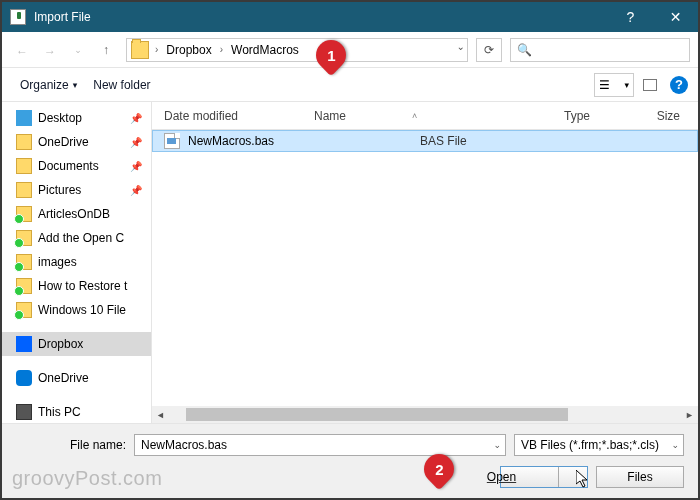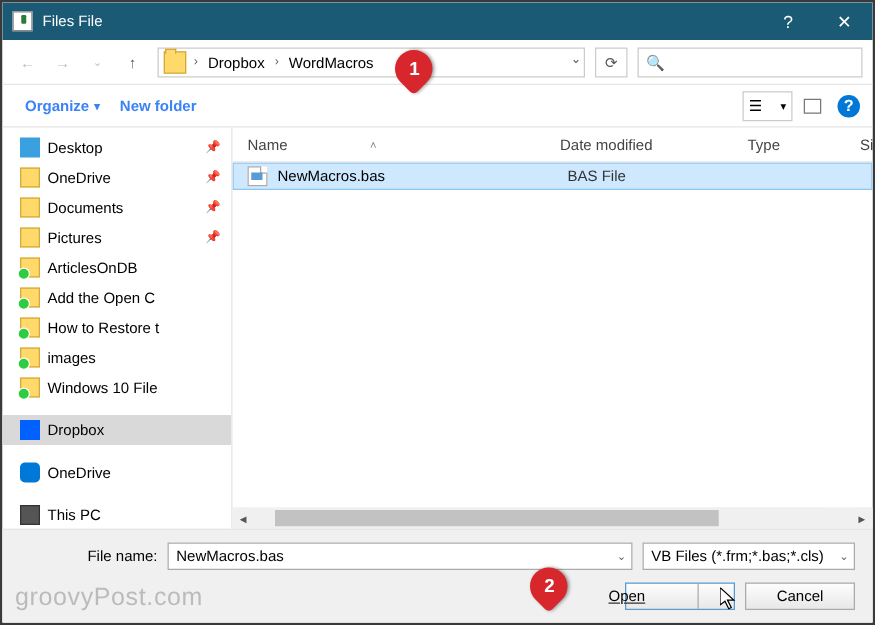--- a/index.html
+++ b/index.html
@@ -16,27 +16,27 @@
   .navbtn.disabled { color:#bbb; }
   .breadcrumb { flex:1; height:24px; border:1px solid #ccc; display:flex; align-items:center; padding:0 2px; margin:0 4px; background:#fff; position:relative;}
   .bc-icon { width:18px; height:18px; background:#ffd96a; border:1px solid #d4a83c; margin:0 2px; position:relative;}
   .bc-icon:before{content:"";position:absolute;left:0;top:-3px;width:7px;height:3px;background:#ffd96a;border:1px solid #d4a83c;border-bottom:none;}
   .bc-sep { color:#666; padding:0 4px; font-size:10px;}
   .bc-seg { padding:0 4px; }
   .bc-drop { position:absolute; right:2px; top:2px; font-size:10px; color:#555;}
   .refresh { width:26px; height:24px; border:1px solid #ccc; display:flex; align-items:center; justify-content:center; color:#555; margin-right:4px;}
   .search { width:180px; height:24px; border:1px solid #ccc; padding:0 6px; color:#888; display:flex; align-items:center;}
   .toolbar { height:34px; display:flex; align-items:center; padding:0 10px; border-bottom:1px solid #e5e5e5;}
-  .toolbar .tbtn { color:#3b82f6; padding:4px 8px; display:flex; align-items:center; gap:4px;font-weight:bold;}
+  .toolbar .tbtn { color:#0f172a; padding:4px 8px; display:flex; align-items:center; gap:4px;}
   .toolbar .spacer { flex:1;}
   .toolbar .ibtn { width:28px; height:24px; display:flex; align-items:center; justify-content:center; margin-left:2px; border:1px solid transparent;}
   .toolbar .ibtn.grp { border:1px solid #ccc; width:40px; justify-content:space-between; padding:0 4px;}
   .help { width:18px; height:18px; border-radius:50%; background:#0078d7; color:#fff; display:flex; align-items:center; justify-content:center; font-weight:bold; font-size:13px; margin-left:6px;}
   .body { flex:1; display:flex; min-height:0;}
-  .tree { width:184px; border-right:1px solid #e5e5e5; overflow:hidden; padding-top:4px;}
+  .tree { width:150px; border-right:1px solid #e5e5e5; overflow:hidden; padding-top:4px;}
   .tree-item { height:24px; display:flex; align-items:center; padding:0 6px 0 14px; gap:6px; white-space:nowrap; overflow:hidden;}
   .tree-item.sel { background:#d9d9d9;}
   .tree-sep { height:10px;}
   .pin { color:#aaa; font-size:10px; margin-left:auto; padding-right:2px;}
   .ticon { width:16px; height:16px; flex:0 0 16px; position:relative;}
   .ticon.folder { background:#ffd96a; border:1px solid #d4a83c;}
   .ticon.folder.green:after{content:"";position:absolute;left:-3px;bottom:-3px;width:8px;height:8px;border-radius:50%;background:#2ecc40;border:1px solid #fff;}
   .ticon.desktop { background:#3aa0e0;}
   .ticon.dropbox { background:#0061ff;}
   .ticon.onedrive { background:#0078d7; border-radius:4px;}
@@ -81,21 +81,21 @@
   .cursor { position:absolute; left:574px; top:468px; pointer-events:none;}
 </style>
 </head>
 <body>
 
 <div class="outer">
 <div class="dialog">
 
   <div class="titlebar">
     <div class="icon"></div>
-    <div class="title">Files File</div>
+    <div class="title">Import File</div>
     <div class="ctrl">?</div>
     <div class="ctrl">✕</div>
   </div>
 
   <div class="navrow">
     <div class="navbtn disabled">←</div>
     <div class="navbtn disabled">→</div>
     <div class="navbtn disabled" style="font-size:9px;">⌄</div>
     <div class="navbtn">↑</div>
     <div class="breadcrumb">
@@ -154,25 +154,25 @@
       <div class="tree-item">
             <div class="ticon folder green"></div>
             <span>ArticlesOnDB</span>
           </div>
       <div class="tree-item">
             <div class="ticon folder green"></div>
             <span>Add the Open C</span>
           </div>
       <div class="tree-item">
             <div class="ticon folder green"></div>
+            <span>images</span>
+          </div>
+      <div class="tree-item">
+            <div class="ticon folder green"></div>
             <span>How to Restore t</span>
-          </div>
-      <div class="tree-item">
-            <div class="ticon folder green"></div>
-            <span>images</span>
           </div>
       <div class="tree-item">
             <div class="ticon folder green"></div>
             <span>Windows 10 File</span>
           </div>
       <div class="tree-sep"></div>
       <div class="tree-item sel">
             <div class="ticon dropbox"></div>
             <span>Dropbox</span>
           </div>
@@ -183,25 +183,25 @@
           </div>
       <div class="tree-sep"></div>
       <div class="tree-item">
             <div class="ticon thispc"></div>
             <span>This PC</span>
           </div>
     </div>
 
     <div class="listpane">
       <div class="colheader">
+        <div class="col date">Date modified</div>
         <div class="col name">
               <span>Name</span>
               <span class="sorticon" style="margin-left:60px;">˄</span>
             </div>
-        <div class="col date">Date modified</div>
         <div class="col type">Type</div>
         <div class="col size">Size</div>
       </div>
       <div class="filelist">
         <div class="row sel">
           <div class="ficon"></div>
           <div class="name">NewMacros.bas</div>
           <div class="type">BAS File</div>
         </div>
       </div>
@@ -226,21 +226,21 @@
         <span>VB Files (*.frm;*.bas;*.cls)</span>
         <span class="dd">⌄</span>
       </div>
     </div>
     <div class="btns">
       <div class="btn primary">
         <span style="text-decoration:underline;text-decoration-color:#333;">Open</span>
         <span style="border-left:1px solid #aaa;height:100%;margin-left:8px;"></span>
         <span class="dd">▾</span>
       </div>
-      <div class="btn">Cancel</div>
+      <div class="btn">Files</div>
     </div>
   </div>
 
   <div class="watermark">groovyPost.com</div>
 
   <div class="callout c1">
         <span>1</span>
       </div>
   <div class="callout c2">
         <span>2</span>

